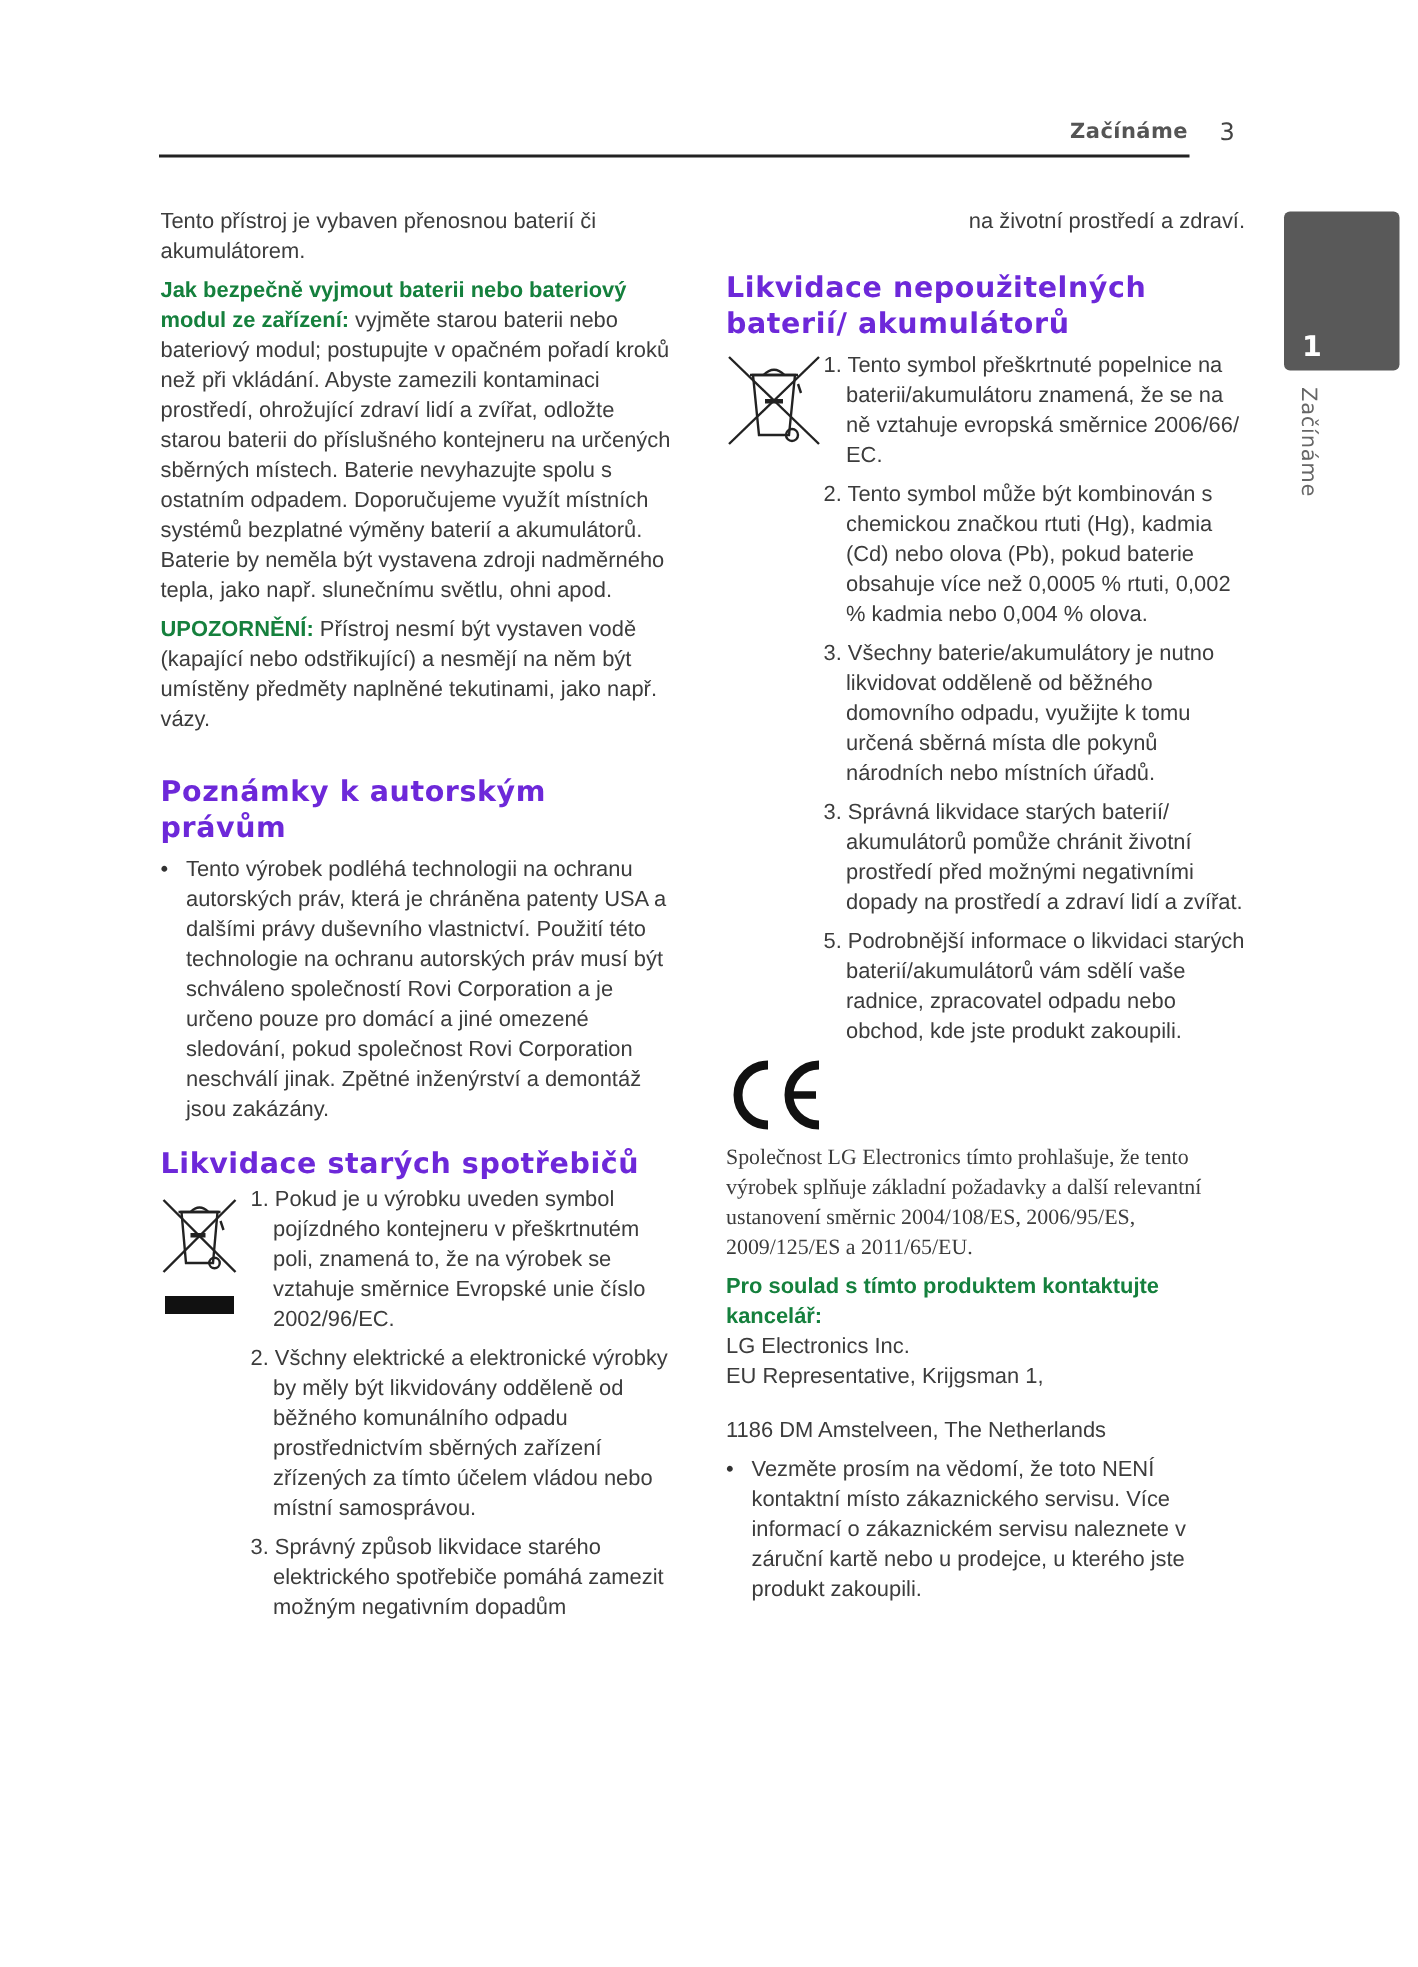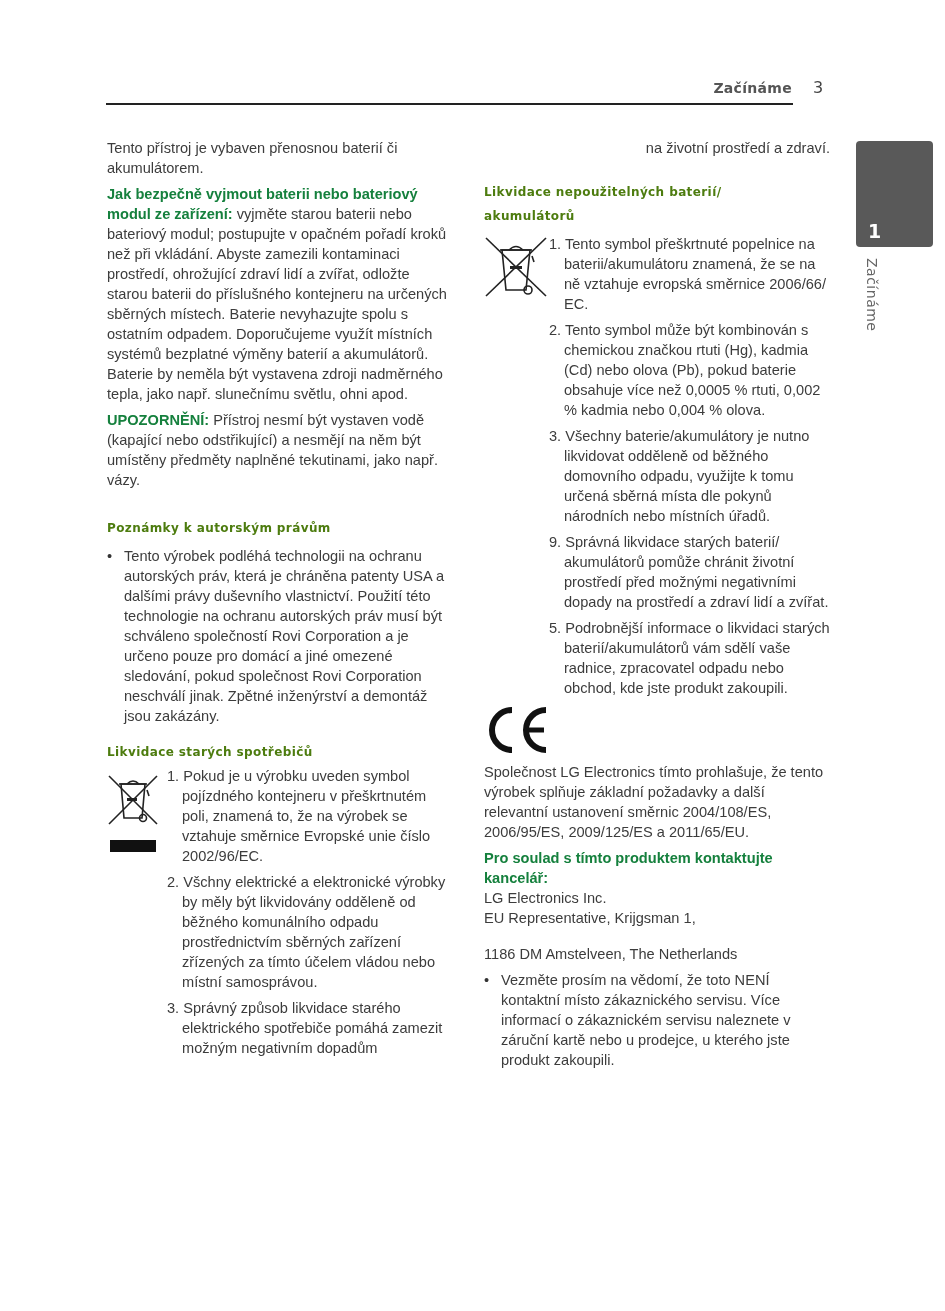--- a/index.html
+++ b/index.html
@@ -11,21 +11,21 @@
   .hdr-rule { position:absolute; left:106px; top:103px; width:687px; height:1.5px; background:#222; }
   .tab { position:absolute; left:856px; top:141px; width:77px; height:106px; background:#595959; border-radius:4px; }
   .tab-num { position:absolute; left:12px; bottom:5px; color:#fff; font-family:"DejaVu Sans", sans-serif; font-weight:bold; font-size:19px; }
   .tab-label { position:absolute; left:864px; top:258px; writing-mode:vertical-rl; font-family:"DejaVu Sans", sans-serif; font-size:14px; color:#666; letter-spacing:0.5px; }
 
   .col { position:absolute; font-size:14.6px; line-height:20px; color:#3c3c3c; }
   .col-left { left:107px; top:138px; width:346px; }
   .col-right { left:484px; top:138px; width:346px; }
   p { margin:0 0 6px 0; }
   b { color:#15803d; }
-  h2 { margin:0; font-family:"DejaVu Sans", sans-serif; font-weight:bold; font-size:12px; line-height:24px; color:#4d7c0f; letter-spacing:0.4px; }
+  h2 { margin:0; font-family:"DejaVu Sans", sans-serif; font-weight:bold; font-size:19px; line-height:24px; color:#6d28d9; letter-spacing:0.4px; }
   .bullet { position:relative; padding-left:17px; margin-bottom:6px; }
   .bullet::before { content:"•"; position:absolute; left:0; top:0; color:#333; }
   .num-item { position:relative; padding-left:15px; margin-bottom:6px; text-indent:-15px; }
   .with-icon { position:relative; }
   .weee { position:absolute; }
   .ce { font-family:"DejaVu Sans", sans-serif; }
 </style>
 </head>
 <body>
 
@@ -82,31 +82,31 @@
         <path d="M16 16 L48 16"></path>
         <path d="M25 16 Q32 9 39 16"></path>
         <line x1="48" y1="22" x2="50" y2="28"></line>
         <circle cx="44" cy="56" r="4"></circle>
       </g>
       <rect x="26" y="32" width="12" height="3" fill="#222"></rect>
     </svg>
     <div class="num-item">1. Tento symbol přeškrtnuté popelnice na baterii/akumulátoru znamená, že se na ně vztahuje evropská směrnice 2006/66/ EC.</div>
     <div class="num-item">2. Tento symbol může být kombinován s chemickou značkou rtuti (Hg), kadmia (Cd) nebo olova (Pb), pokud baterie obsahuje více než 0,0005 % rtuti, 0,002 % kadmia nebo 0,004 % olova.</div>
     <div class="num-item">3. Všechny baterie/akumulátory je nutno likvidovat odděleně od běžného domovního odpadu, využijte k tomu určená sběrná místa dle pokynů národních nebo místních úřadů.</div>
-    <div class="num-item">9. Správná likvidace starých baterií/ akumulátorů pomůže chránit životní prostředí před možnými negativními dopady na prostředí a zdraví lidí a zvířat.</div>
+    <div class="num-item">3. Správná likvidace starých baterií/ akumulátorů pomůže chránit životní prostředí před možnými negativními dopady na prostředí a zdraví lidí a zvířat.</div>
     <div class="num-item">5. Podrobnější informace o likvidaci starých baterií/akumulátorů vám sdělí vaše radnice, zpracovatel odpadu nebo obchod, kde jste produkt zakoupili.</div>
   </div>
 
   <div class="ce" style="margin-top:8px; height:50px;">
     <svg width="66" height="48" viewBox="0 0 66 48">
       <path d="M28 4 A20 20 0 1 0 28 44" stroke="#111" stroke-width="6" fill="none"></path>
       <path d="M62 4 A20 20 0 1 0 62 44" stroke="#111" stroke-width="6" fill="none"></path>
       <line x1="44" y1="24" x2="60" y2="24" stroke="#111" stroke-width="5"></line>
     </svg>
   </div>
 
-  <p style="margin-top:6px;">Společnost LG Electronics tímto prohlašuje, že tento výrobek splňuje základní požadavky a další relevantní ustanovení směrnic 2004/108/ES, 2006/95/ES, 2009/125/ES a 2011/65/EU.</p>
+  <p style="margin-top:6px;font-family:Liberation Serif, serif;">Společnost LG Electronics tímto prohlašuje, že tento výrobek splňuje základní požadavky a další relevantní ustanovení směrnic 2004/108/ES, 2006/95/ES, 2009/125/ES a 2011/65/EU.</p>
   <p style="margin-bottom:0;"><b>Pro soulad s tímto produktem kontaktujte kancelář:</b></p>
   <div>LG Electronics Inc.</div>
   <div>EU Representative, Krijgsman 1,</div>
   <div style="margin-bottom:6px;margin-top:16px;">1186 DM Amstelveen, The Netherlands</div>
   <div class="bullet">Vezměte prosím na vědomí, že toto NENÍ kontaktní místo zákaznického servisu. Více informací o zákaznickém servisu naleznete v záruční kartě nebo u prodejce, u kterého jste produkt zakoupili.</div>
 </div>
 
 </body></html>

